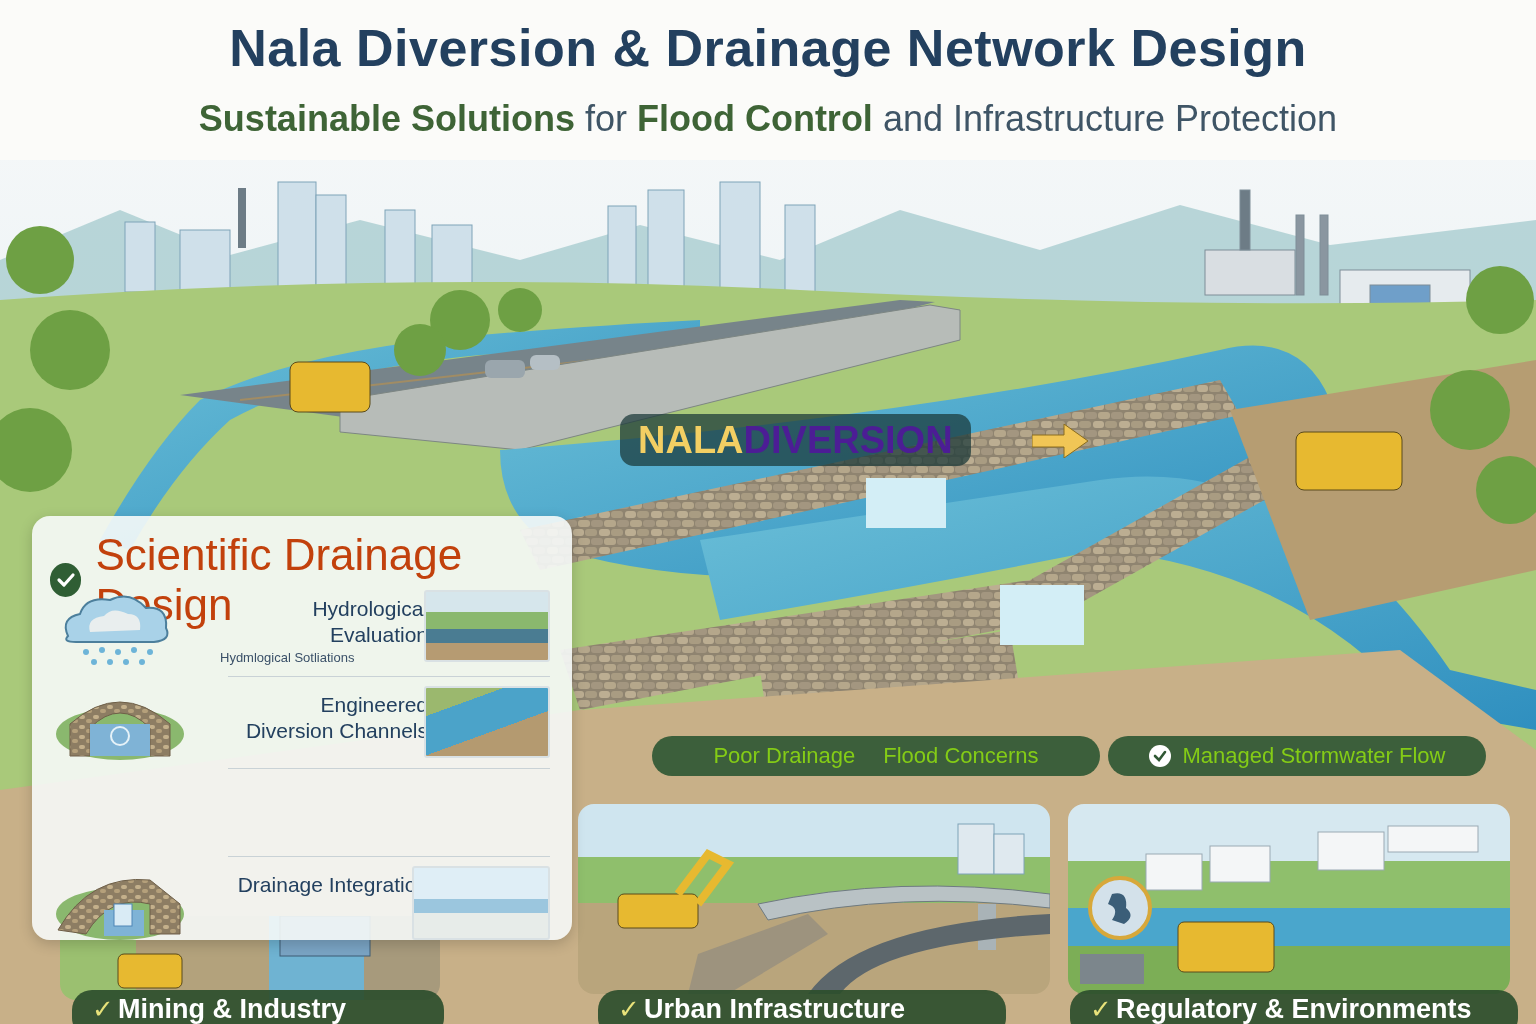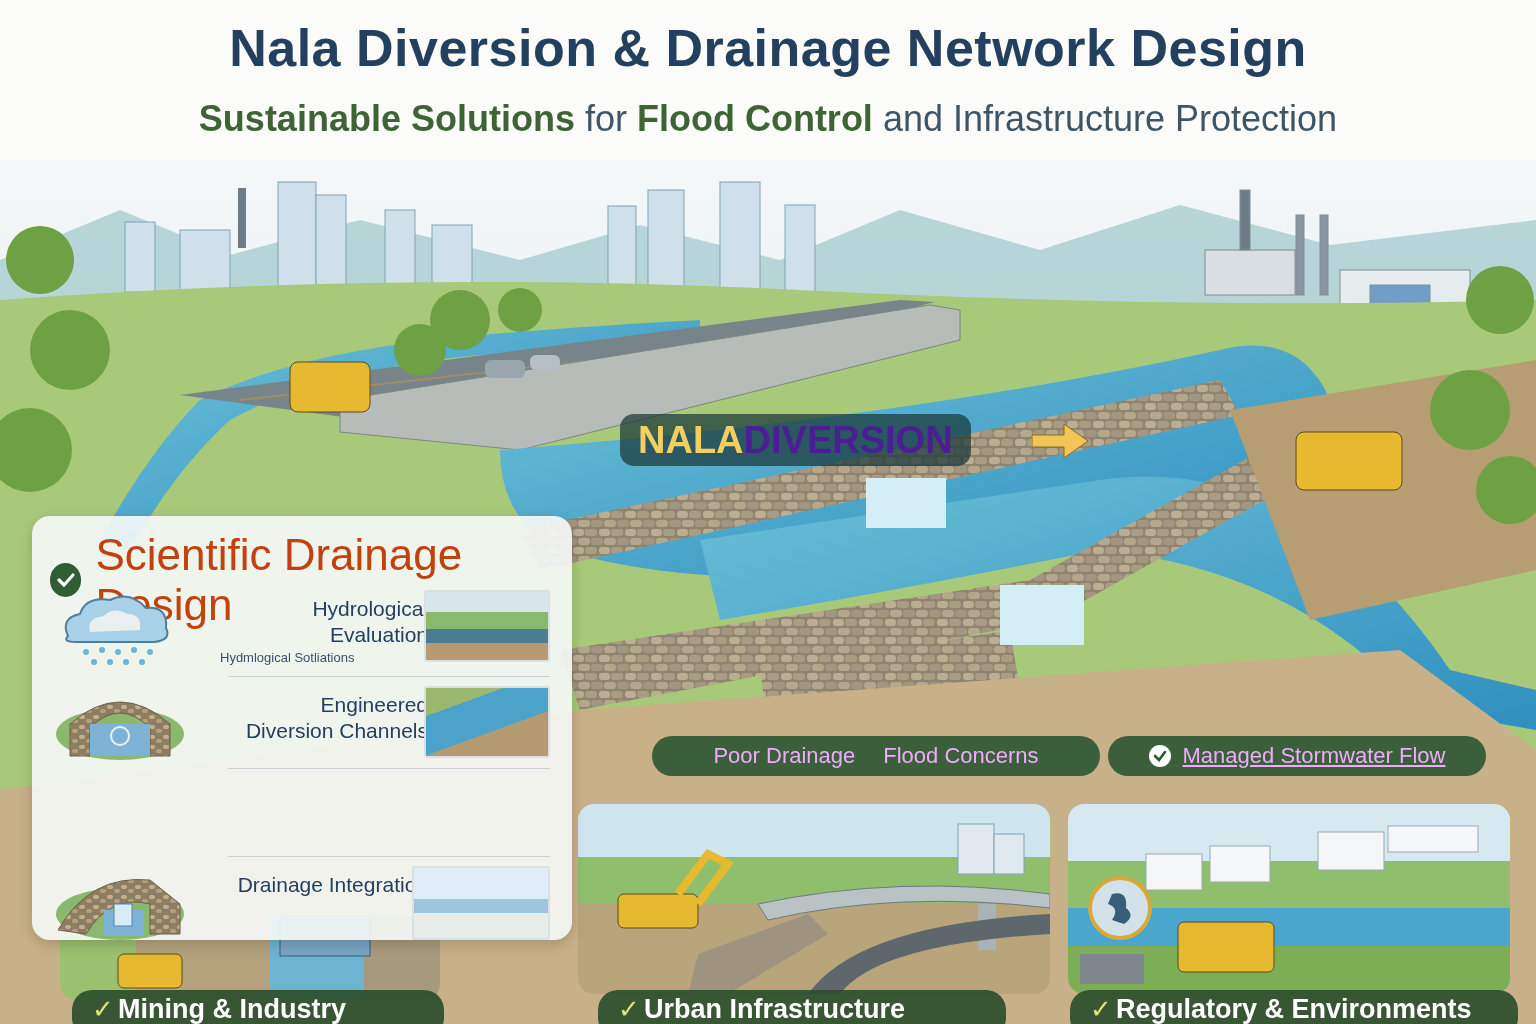--- a/index.html
+++ b/index.html
@@ -30,21 +30,21 @@
   .check-circle { width: 34px; height: 34px; border-radius: 50%; background: #2f5e34; display: flex; align-items: center; justify-content: center; }
   .panel-title { font-size: 44px; color: #c2410c; }
   .item { position: absolute; left: 14px; width: 510px; height: 88px; text-align: right; }
   .item .ico { position: absolute; left: 4px; top: 4px; width: 140px; height: 80px; }
   .item .label { position: absolute; left: 182px; top: 12px; width: 200px; font-size: 21px; line-height: 26px; color: #23405f; }
   .item .sub { position: absolute; left: 174px; top: 66px; font-size: 13px; color: #3a5068; }
   .item .thumb { position: absolute; left: 378px; top: 6px; width: 126px; height: 72px; border: 2px solid #d9e1e4; border-radius: 3px; overflow: hidden; }
   .divider { position: absolute; left: 196px; width: 322px; height: 1px; background: #c9d2d6; }
 
   
-  .pill { position: absolute; height: 40px; border-radius: 20px; background: rgba(48,88,52,0.92); color: #f0abfc;
+  .pill { position: absolute; height: 40px; border-radius: 20px; background: rgba(48,88,52,0.92); color: #84cc16;
     display: flex; align-items: center; justify-content: center; font-size: 22px; z-index: 10; }
   .pill span { margin: 0 14px; }
   .pill .ok { width: 22px; height: 22px; border-radius: 50%; background: #ffffff; display: inline-flex; align-items: center; justify-content: center; margin-right: 12px; }
 
   
   .card { position: absolute; top: 804px; height: 190px; border-radius: 16px; overflow: hidden; z-index: 8; }
   .bottom-pill { position: absolute; top: 990px; height: 48px; border-radius: 20px; background: rgba(44,78,44,0.92);
     color: #ffffff; font-size: 27px; font-weight: bold; display: flex; align-items: flex-start; padding-top: 4px; padding-left: 46px; z-index: 12; }
   .bottom-pill .tick { position: absolute; left: 20px; top: 4px; color: #e8e27a; font-size: 26px; }
 </style>
@@ -228,21 +228,21 @@
 <div class="pill" style="left:652px;top:736px;width:448px;">
   <span>Poor Drainage</span>
   <span>Flood Concerns</span>
 </div>
 <div class="pill" style="left:1108px;top:736px;width:378px;">
   <div class="ok">
     <svg width="14" height="14" viewBox="0 0 14 14">
         <path d="M2 7 L6 11 L12 3" stroke="#305834" stroke-width="2.6" fill="none" stroke-linecap="round"></path>
       </svg>
   </div>
-  <span style="margin:0;text-decoration:underline;">Managed Stormwater Flow</span>
+  <span style="margin:0;">Managed Stormwater Flow</span>
 </div>
 
 <div class="card" style="left:578px;width:472px;background:linear-gradient(#cfe5ef 0 28%, #8fbf6c 28% 52%, #b9a57c 52%);">
   <svg width="472" height="190" viewBox="0 0 472 190">
     <rect x="380" y="20" width="36" height="50" fill="#dfe9ef" stroke="#7ea3b8"></rect>
       <rect x="416" y="30" width="30" height="40" fill="#dfe9ef" stroke="#7ea3b8"></rect>
     <path d="M180 100 Q320 70 472 90 L472 104 Q320 86 190 116 Z" fill="#b9c2c5" stroke="#6e7a80"></path>
     <rect x="400" y="100" width="18" height="46" fill="#a9b3b7"></rect>
     <path d="M230 190 Q280 120 472 110 L472 130 Q300 140 262 190 Z" fill="#5d676c"></path>
     <path d="M120 150 L230 110 L250 130 L150 190 L110 190 Z" fill="#9d937e"></path>

